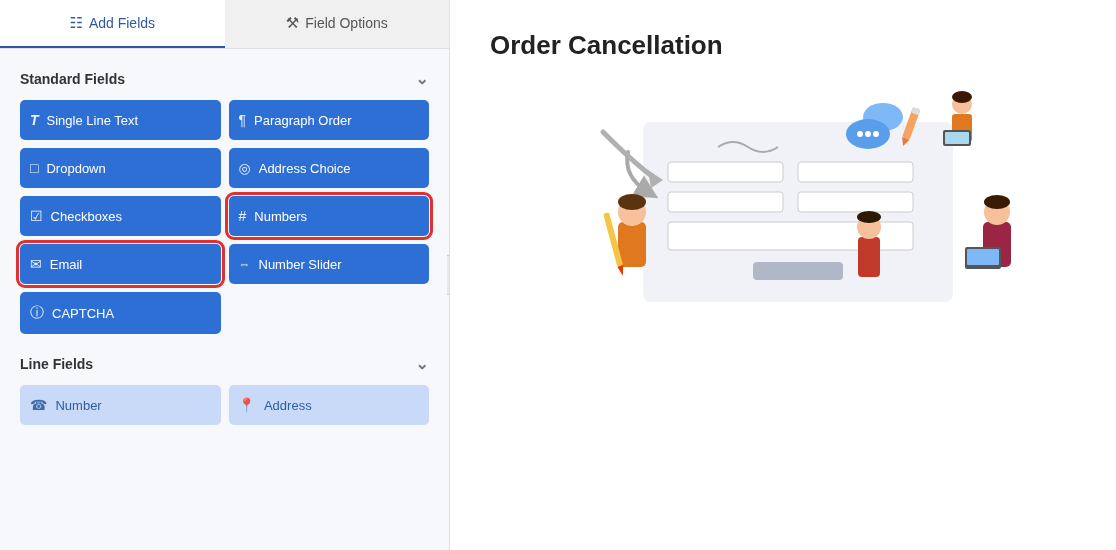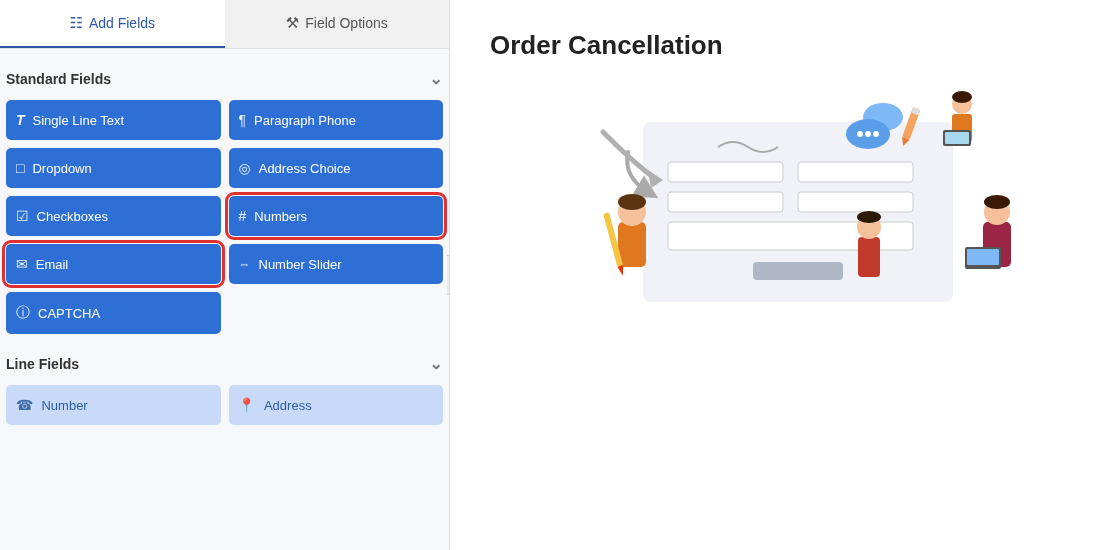--- a/index.html
+++ b/index.html
@@ -44,21 +44,21 @@
       background: #f0f0f0;
       border-bottom: 2px solid transparent;
     }
     .tab.active {
       background: #fff;
       color: #2c5aa0;
       border-bottom: 2px solid #2c5aa0;
     }
 
     .fields-panel {
-      padding: 16px 6px;
+      padding: 16px 20px;
       flex: 1;
     }
 
     .section-header {
       display: flex;
       justify-content: space-between;
       align-items: center;
       font-size: 14px;
       font-weight: 600;
       color: #333;
@@ -196,21 +196,21 @@
       <span class="chevron">⌄</span>
     </div>
 
     <div class="fields-grid">
       <button class="field-btn">
         <span class="btn-icon" style="font-weight:700;font-style:italic;">T</span>
         <span>Single Line Text</span>
       </button>
       <button class="field-btn">
         <span class="btn-icon">¶</span>
-        <span>Paragraph Phone</span>
+        <span>Paragraph Order</span>
       </button>
       <button class="field-btn">
         <span class="btn-icon">□</span>
         <span>Dropdown</span>
       </button>
       <button class="field-btn">
         <span class="btn-icon">◎</span>
         <span>Address Choice</span>
       </button>
       <button class="field-btn">

